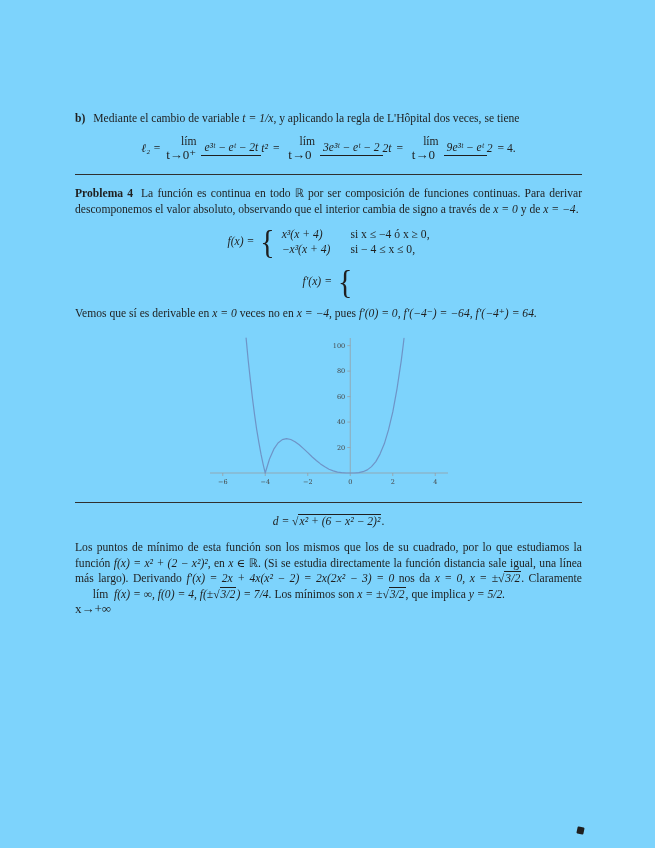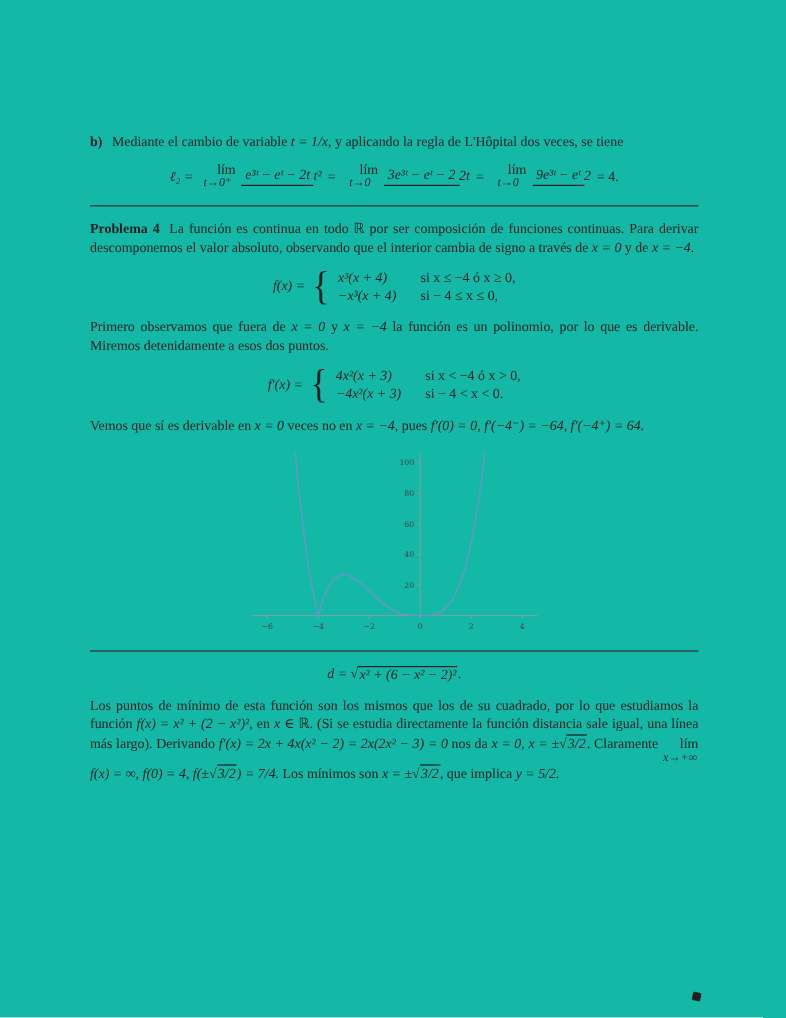--- a/index.html
+++ b/index.html
@@ -1,28 +1,28 @@
 <!DOCTYPE html>
 <html><head>
 <meta charset="utf-8">
 <style>
   html,body{margin:0;padding:0;background:#ffffff;}
-  .page{position:relative;width:655px;height:848px;background:#14b8a6;overflow:hidden;
+  .page{position:relative;width:655px;height:848px;background:#7dd3fc;overflow:hidden;
         font-family:"Liberation Serif","DejaVu Serif","DejaVu Sans",serif;
         font-size:11.6px;line-height:1.36;color:#1f1f1f;}
   .content{position:absolute;left:75px;top:111px;width:507px;}
   .para{text-align:justify;margin:0 0 7px;}
   .run-bold{font-weight:bold;margin-right:8px;}
   .run-roman{font-style:normal;}
   .run-math{font-style:italic;}
   .run-sqrtarg{font-style:italic;display:inline-block;border-top:1px solid currentColor;
                padding:0 1px;line-height:1.15;}
   .limstack{display:inline-flex;flex-direction:column;align-items:center;line-height:1;}
   .limtop{font-style:normal;margin-left:15px;}
-  .limsub{font-size:10px;font-style:italic;margin-top:1px;}
+  .limsub{font-size:13px;margin-top:1px;}
   .display-eq{display:flex;justify-content:center;align-items:center;gap:5px;
               margin:9px 0 11px;line-height:1.3;}
   .display-eq.nogap{gap:0;}
   .frac{display:inline-flex;flex-direction:row;align-items:center;line-height:1.25;}
   .frac .num{border-bottom:1px solid currentColor;padding:0 3px 0;}
   .frac .den{padding-top:1px;}
   .brace{font-size:30px;line-height:0.9;transform:scaleY(1.12);margin:0 2px 0 1px;font-weight:400;}
   .cases{display:grid;grid-template-columns:auto auto;column-gap:20px;row-gap:0;
          align-items:baseline;text-align:left;}
   .rule{border:none;border-top:1px solid #2f2f2f;margin:13px 0 11px;}
@@ -78,31 +78,24 @@
       <span class="run-math">f(x) =</span>
       <span class="brace">{</span>
       <span class="cases">
         <span class="run-math">x³(x + 4)</span>
         <span class="run-roman">si x ≤ −4 ó x ≥ 0,</span>
         <span class="run-math">−x³(x + 4)</span>
         <span class="run-roman">si − 4 ≤ x ≤ 0,</span>
       </span>
     </div>
 
-    <p class="para"><span class="run-roman">Primero observamos que fuera de </span><span class="run-math">x = 0</span><span class="run-roman"> y </span><span class="run-math">x = −4</span><span class="run-roman"> la función es un polinomio, por lo que es derivable. Miremos detenidamente a esos dos puntos.</span></p>
 
     <div class="display-eq">
       <span class="run-math">f′(x) =</span>
       <span class="brace">{</span>
-      <span class="cases">
-        <span class="run-math">4x²(x + 3)</span>
-        <span class="run-roman">si x &lt; −4 ó x &gt; 0,</span>
-        <span class="run-math">−4x²(x + 3)</span>
-        <span class="run-roman">si − 4 &lt; x &lt; 0.</span>
-      </span>
     </div>
 
     <p class="para"><span class="run-roman">Vemos que sí es derivable en </span><span class="run-math">x = 0</span><span class="run-roman"> veces no en </span><span class="run-math">x = −4</span><span class="run-roman">, pues </span><span class="run-math">f′(0) = 0, f′(−4⁻) = −64, f′(−4⁺) = 64.</span></p>
 
     <div class="figure">
       <svg id="plot-svg" width="250" height="154">
           <line x1="6" y1="138" x2="244" y2="138" stroke="#999999" stroke-width="0.7"></line>
           <line x1="146.25" y1="138" x2="146.25" y2="3" stroke="#999999" stroke-width="0.7"></line>
           <line x1="18.749999999999993" y1="138" x2="18.749999999999993" y2="141" stroke="#999999" stroke-width="0.7"></line>
           <text x="18.749999999999993" y="149" text-anchor="middle" font-size="6.5" fill="#444444">−6</text>

